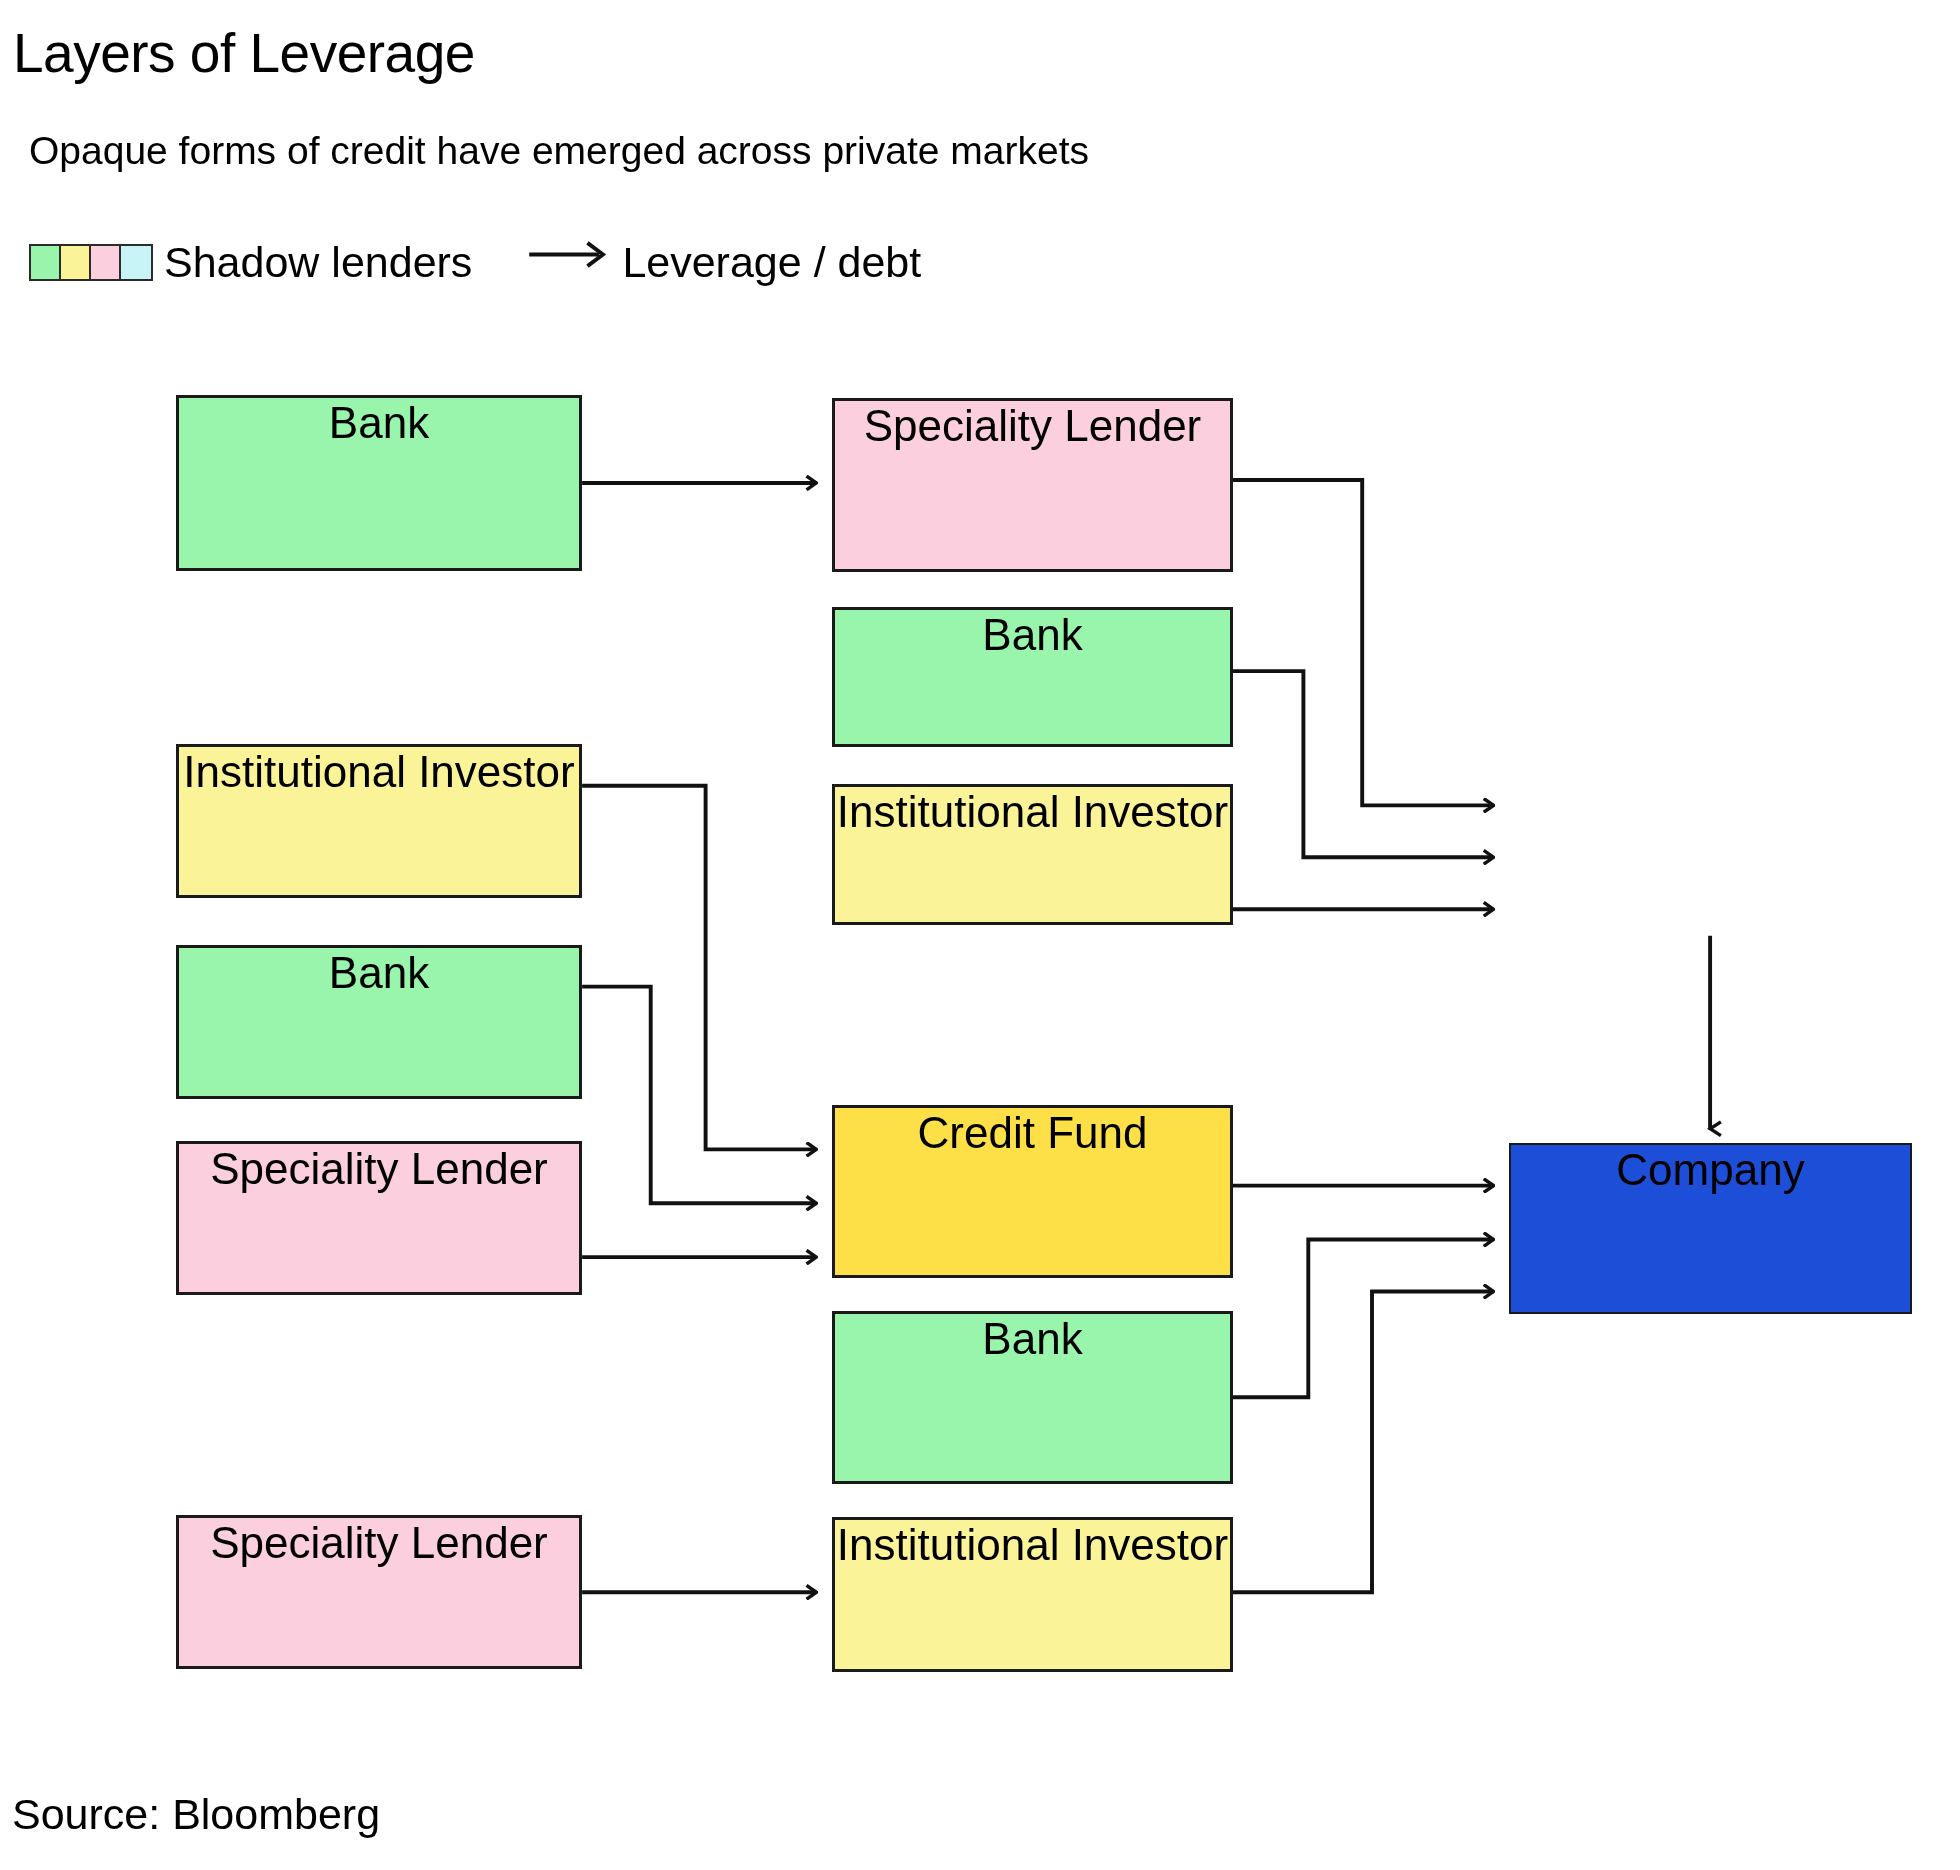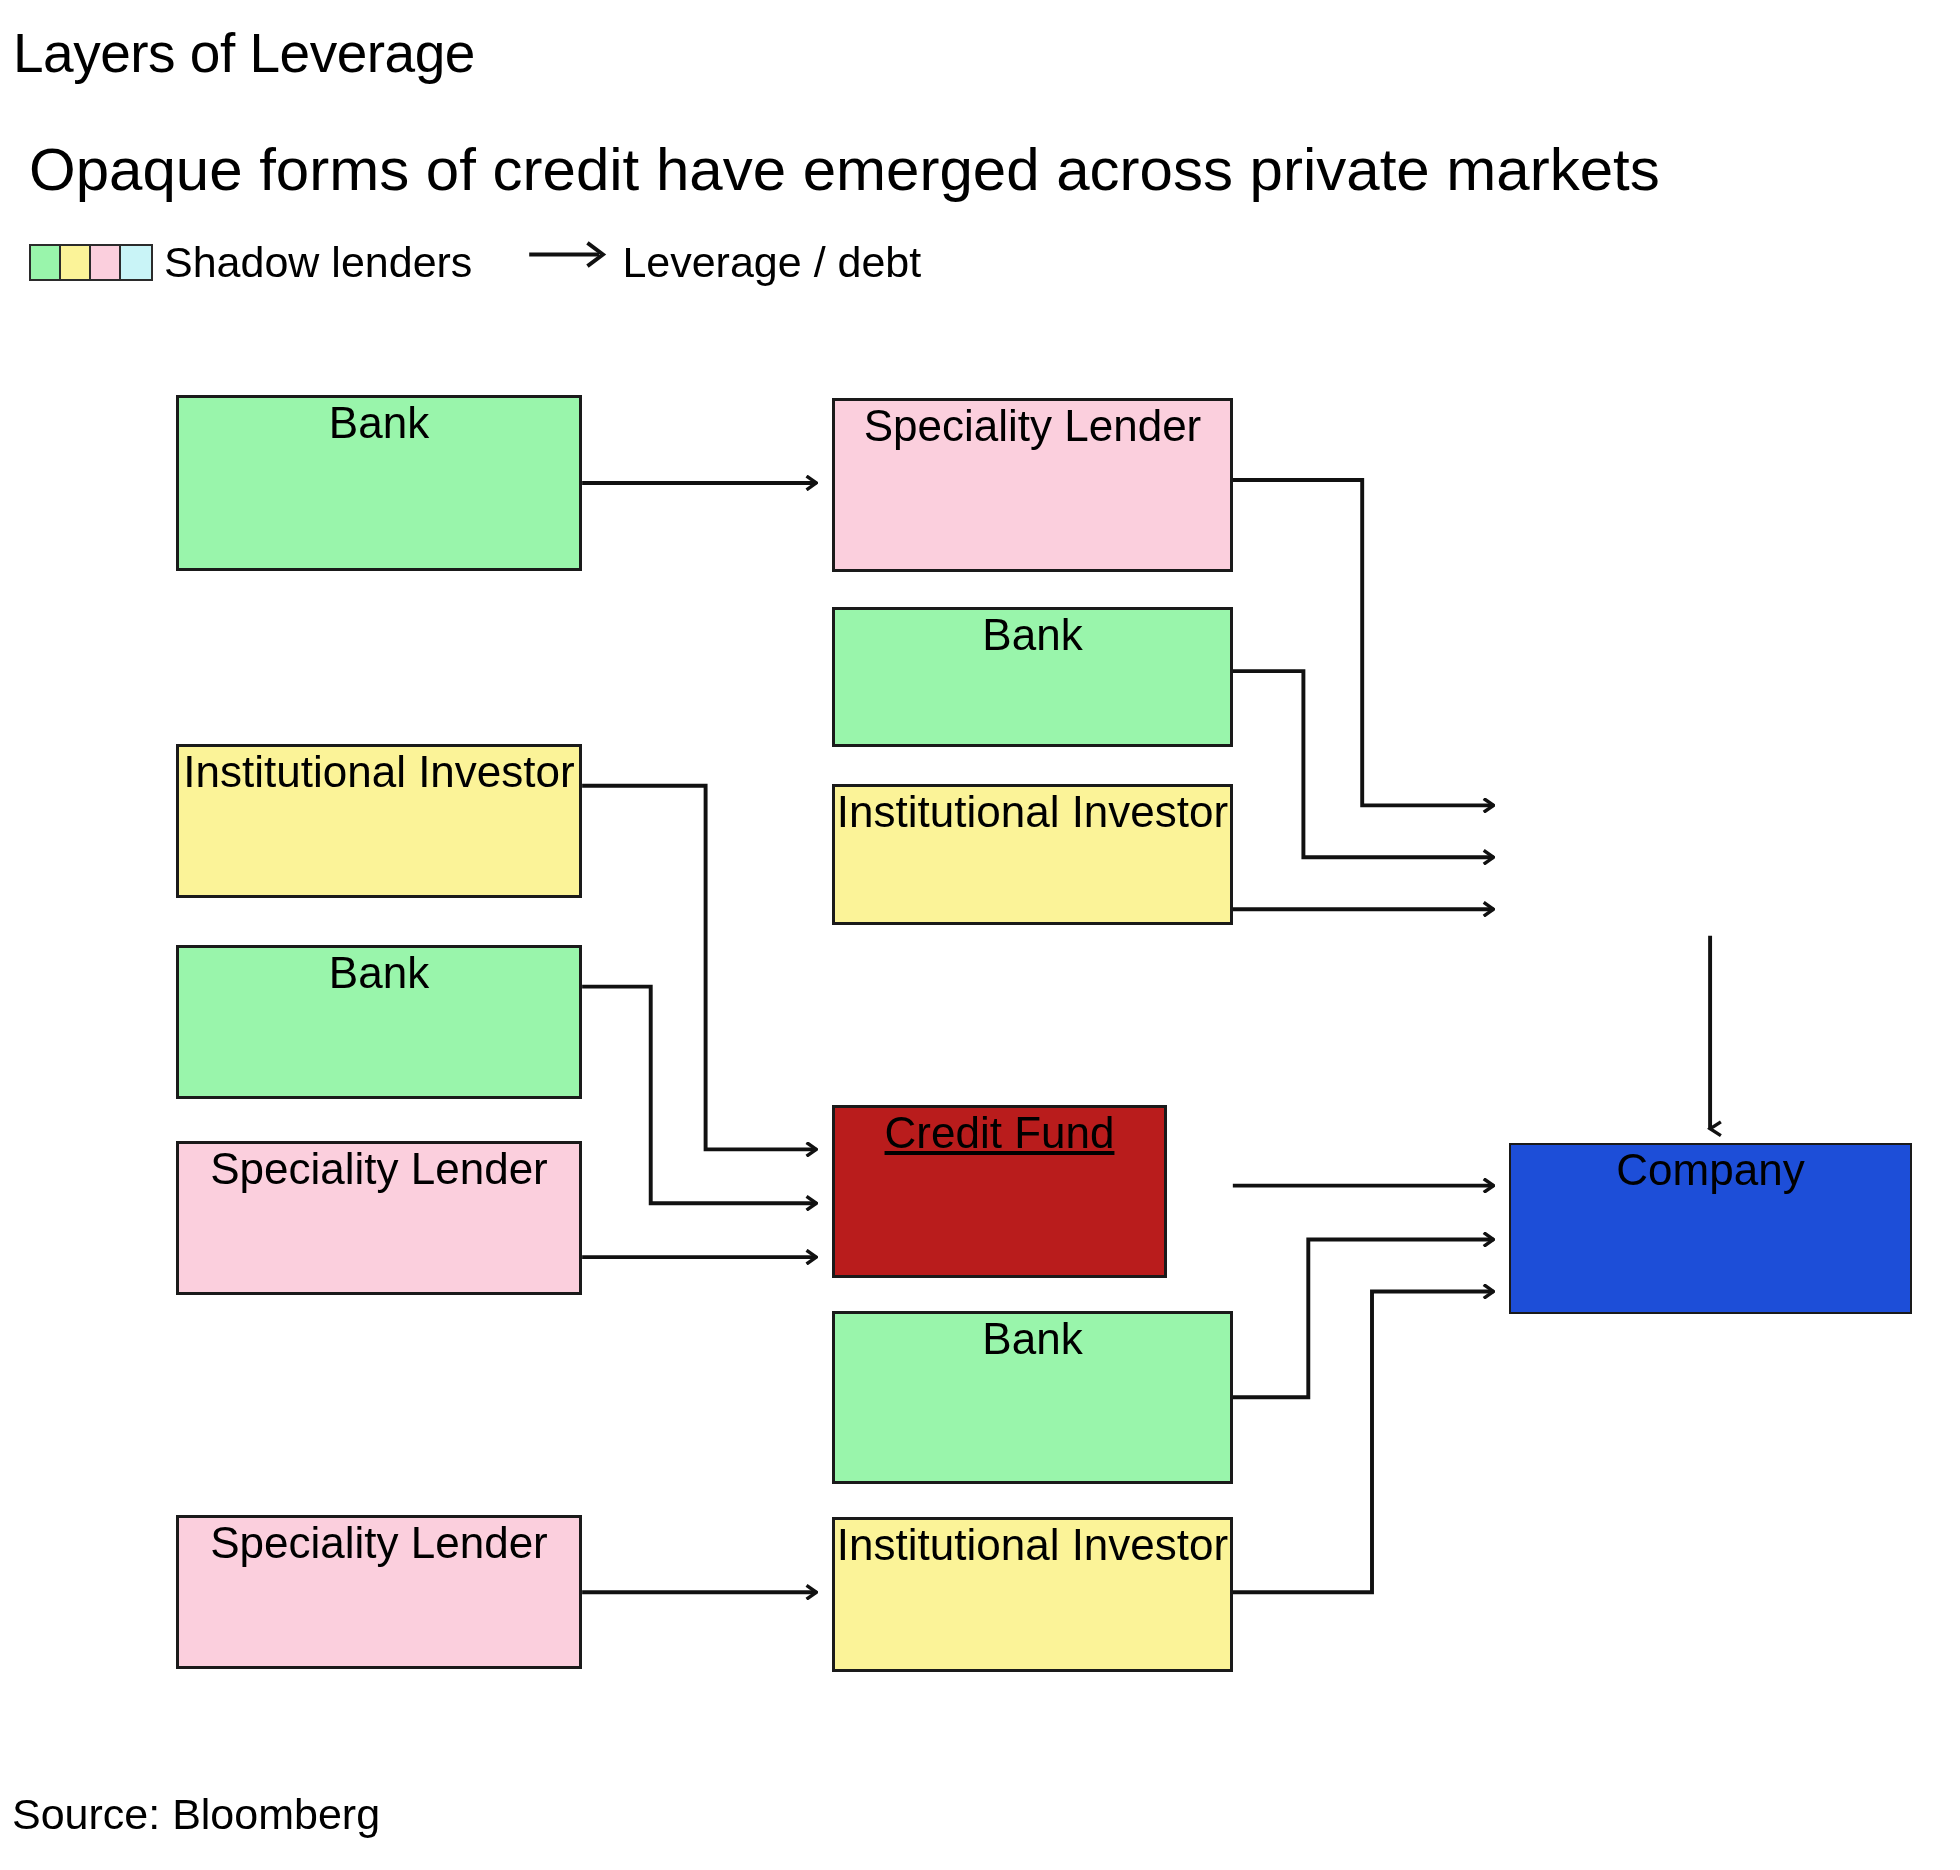--- a/index.html
+++ b/index.html
@@ -23,22 +23,22 @@
     font-size: 55px;
     font-weight: normal;
     letter-spacing: -0.5px;
     line-height: 1.0;
     white-space: nowrap;
   }
 
   #page-subtitle {
     position: absolute;
     left: 29px;
-    top: 140px;
-    font-size: 60px;
+    top: 131px;
+    font-size: 39px;
     font-weight: normal;
     line-height: 1.0;
     white-space: nowrap;
   }
 
   #legend {
     position: absolute;
     left: 29px;
     top: 235px;
     height: 55px;
@@ -189,21 +189,21 @@
 
   <div class="node" style="left:832px; top:75px; width:401px; height:174px; background:#fbcfdd;">
     <span>Speciality Lender</span>
   </div>
   <div class="node" style="left:832px; top:284px; width:401px; height:140px; background:#99f5ab;">
     <span>Bank</span>
   </div>
   <div class="node" style="left:832px; top:461px; width:401px; height:141px; background:#fbf398;">
     <span>Institutional Investor</span>
   </div>
-  <div class="node" style="left:832px; top:782px; width:335px; height:173px; background:#b91c1c;text-decoration:underline;">
+  <div class="node" style="left:832px; top:782px; width:401px; height:173px; background:#fde047;">
     <span>Credit Fund</span>
   </div>
   <div class="node" style="left:832px; top:988px; width:401px; height:173px; background:#99f5ab;">
     <span>Bank</span>
   </div>
   <div class="node" style="left:832px; top:1194px; width:401px; height:155px; background:#fbf398;">
     <span>Institutional Investor</span>
   </div>
 
   <div class="node" style="left:1509px; top:820px; width:403px; height:171px; background:#1d4ed8; border-width:2.9px;">

